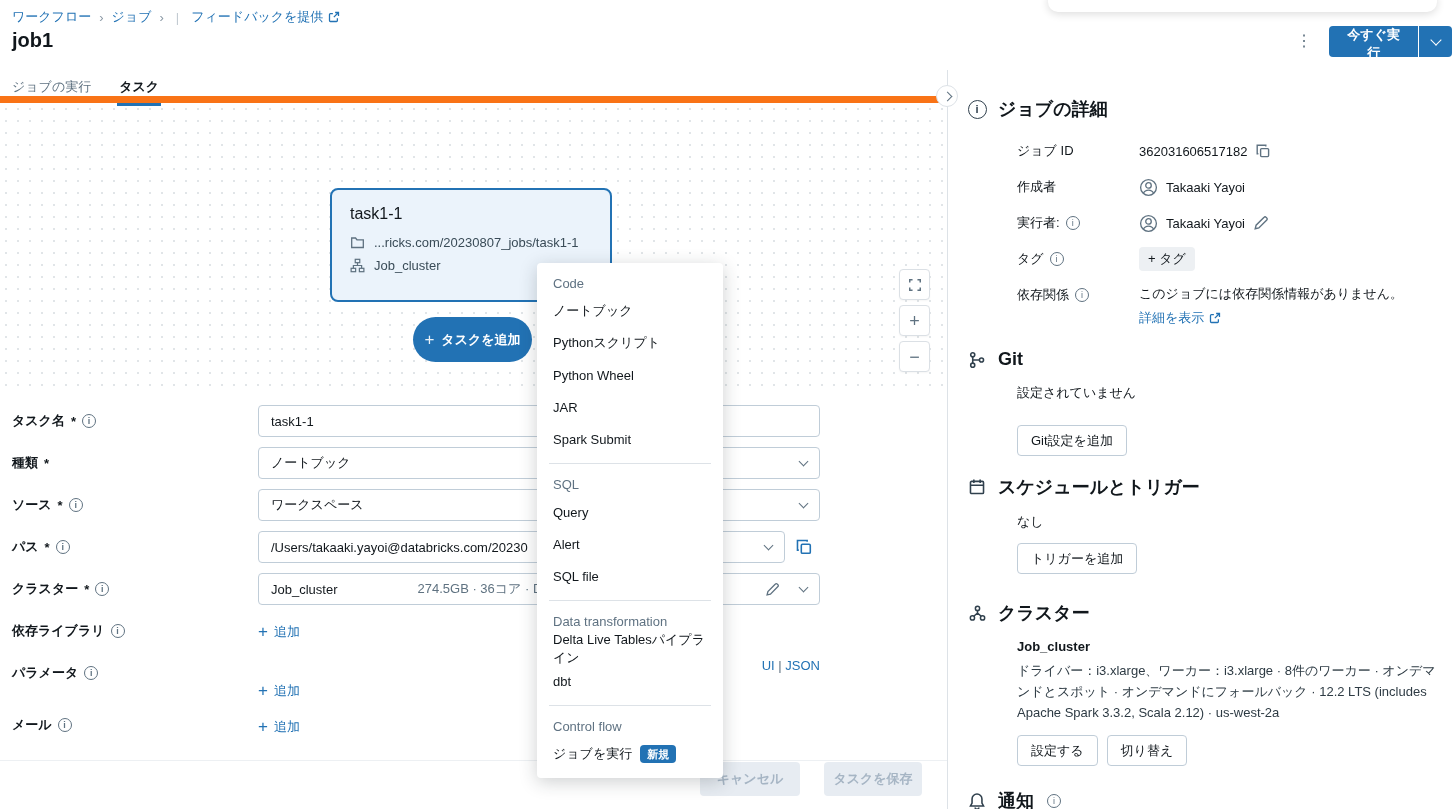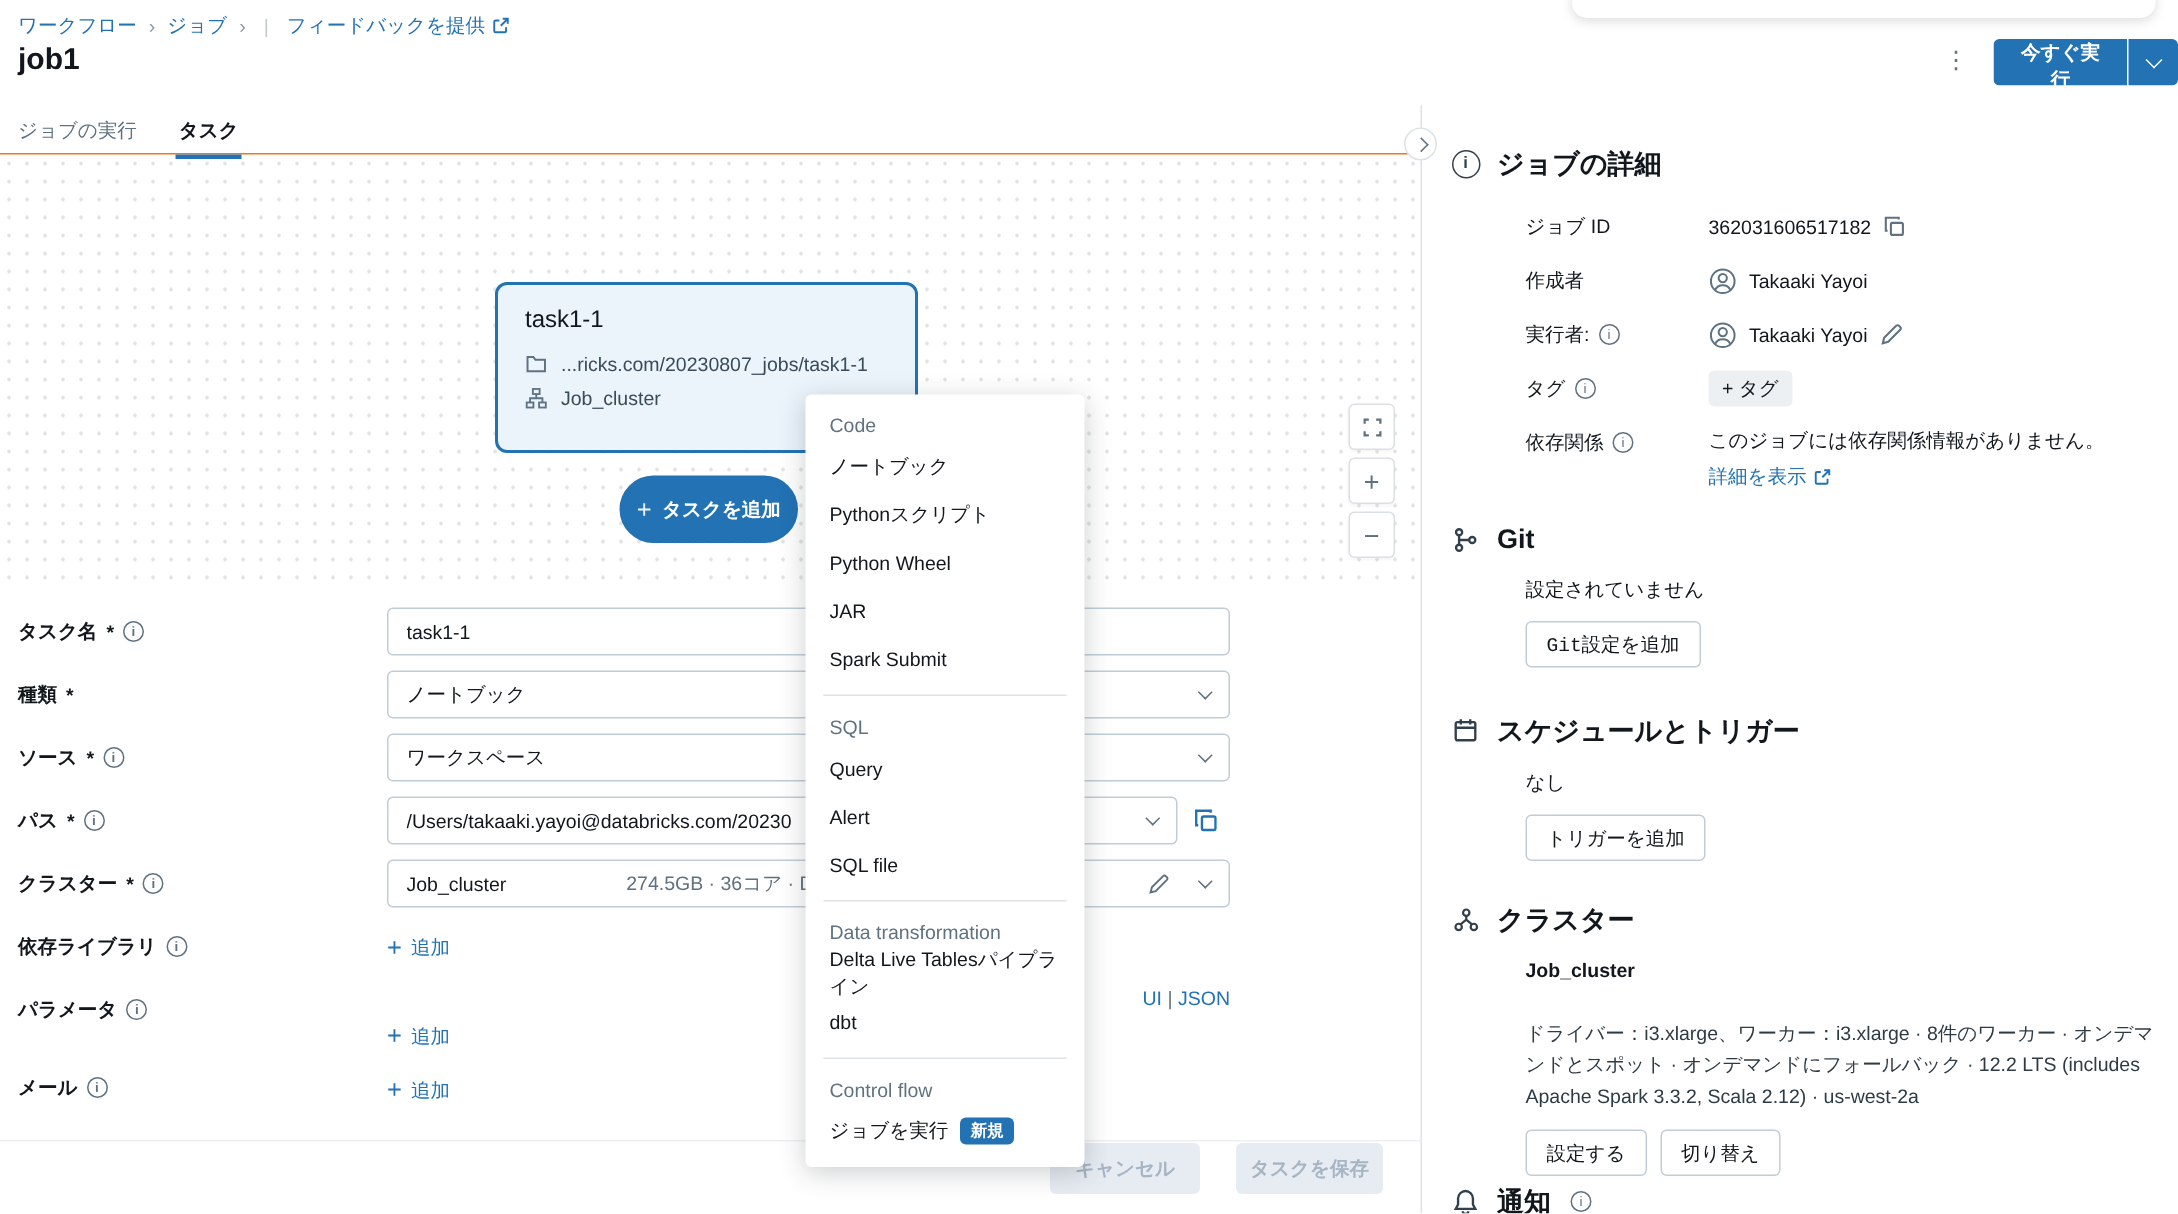--- a/index.html
+++ b/index.html
@@ -30,21 +30,21 @@
   .chev { display:inline-block; width:7px; height:7px; border-right:1.6px solid #5F7281; border-bottom:1.6px solid #5F7281;
     transform:rotate(45deg); margin-top:-3px; }
   .chev.white { border-color:#fff; width:8px; height:8px; }
   .chev.right { transform:rotate(-45deg); margin:0; }
   .iico { display:inline-flex; align-items:center; justify-content:center; width:14px; height:14px; border:1px solid #5F7281;
     border-radius:50%; color:#5F7281; font-size:9px; font-style:normal; line-height:1; flex:none; }
   .iico.lg { width:19px; height:19px; border-width:1.6px; color:#30404D; border-color:#30404D; font-size:11px; font-weight:bold; }
   svg.ic { display:block; }
 
   
-  .tabs { position:absolute; left:0; top:78px; width:947px; height:25px; border-bottom:1px solid #f97316;
+  .tabs { position:absolute; left:0; top:78px; width:947px; height:25px; border-bottom:7px solid #f97316;
     display:flex; align-items:flex-start; padding-left:12px; gap:28px; }
   .tab { font-size:13px; color:#5F7281; padding-bottom:9px; cursor:pointer; position:relative; }
   .tab.active { color:#11171C; font-weight:600; }
   .tab.active::after { content:""; position:absolute; left:-2px; right:-2px; bottom:-1px; height:3px; background:#2272B4; }
 
   
   .canvas { position:absolute; left:0; top:103px; width:947px; height:287px;
     background-image:radial-gradient(#E1E5E8 1.1px, transparent 1.1px); background-size:12px 12px; }
   .task-node { position:absolute; left:330px; top:85px; width:282px; height:114px; background:#EBF3FB;
     border:2px solid #2272B4; border-radius:8px; padding:15px 18px; cursor:pointer; }
@@ -92,21 +92,21 @@
   .sec-head .sic { color:#30404D; flex:none; width:20px; display:flex; justify-content:center; }
   .sec-title { font-size:18px; font-weight:bold; color:#11171C; }
   .sec-body { margin-left:69px; padding-right:16px; }
   .kv-row { display:flex; min-height:36px; align-items:center; font-size:13px; }
   .kv-label { width:122px; flex:none; display:flex; align-items:center; gap:6px; color:#11171C; }
   .kv-value { display:flex; align-items:center; gap:8px; color:#11171C; }
   .tag-chip { background:#EDF0F3; border-radius:4px; padding:3px 9px; font-size:13px; color:#11171C; cursor:pointer; }
   .side-btn { display:inline-flex; align-items:center; background:#fff; border:1px solid #C0CDD8; border-radius:4px;
     height:31px; padding:0 13px; font-size:13px; color:#11171C; font-family:inherit; cursor:pointer; }
   .status-text { font-size:13px; color:#11171C; }
-  .cluster-desc { font-size:13px; color:#2E3B44; line-height:21px; max-width:438px; margin-top:24px; }
+  .cluster-desc { font-size:13px; color:#2E3B44; line-height:21px; max-width:438px; margin-top:6px; }
   .pencil-btn, .icon-btn { border:none; background:transparent; color:#5F7281; cursor:pointer; padding:0; display:inline-flex; }
 </style>
 </head>
 <body>
 
 <div class="app">
 
   <div class="search-remnant"></div>
 
   <div class="breadcrumb">
@@ -361,21 +361,21 @@
               <circle cx="4.2" cy="3.4" r="1.8"></circle>
               <circle cx="4.2" cy="12.6" r="1.8"></circle>
               <circle cx="12" cy="8" r="1.8"></circle>
               <path d="M4.2 5.2v5.6M4.2 8h6"></path>
             </svg>
         </span>
         <span class="sec-title">Git</span>
       </div>
       <div class="sec-body" style="margin-top:14px;">
         <div class="status-text">設定されていません</div>
-        <button class="side-btn" style="margin-top:12px;font-family:Liberation Mono, monospace;">Git設定を追加</button>
+        <button class="side-btn" style="margin-top:23px;">Git設定を追加</button>
       </div>
     </div>
 
     <div class="sec" style="top:405px;">
       <div class="sec-head">
         <span class="sic">
           <svg class="ic" width="18" height="18" viewBox="0 0 16 16" fill="none" stroke="#30404D" stroke-width="1.4">
               <rect x="2.2" y="3" width="11.6" height="10.8" rx="1"></rect>
               <path d="M2.2 6.4h11.6M5.2 1.4v3M10.8 1.4v3"></path>
             </svg>

